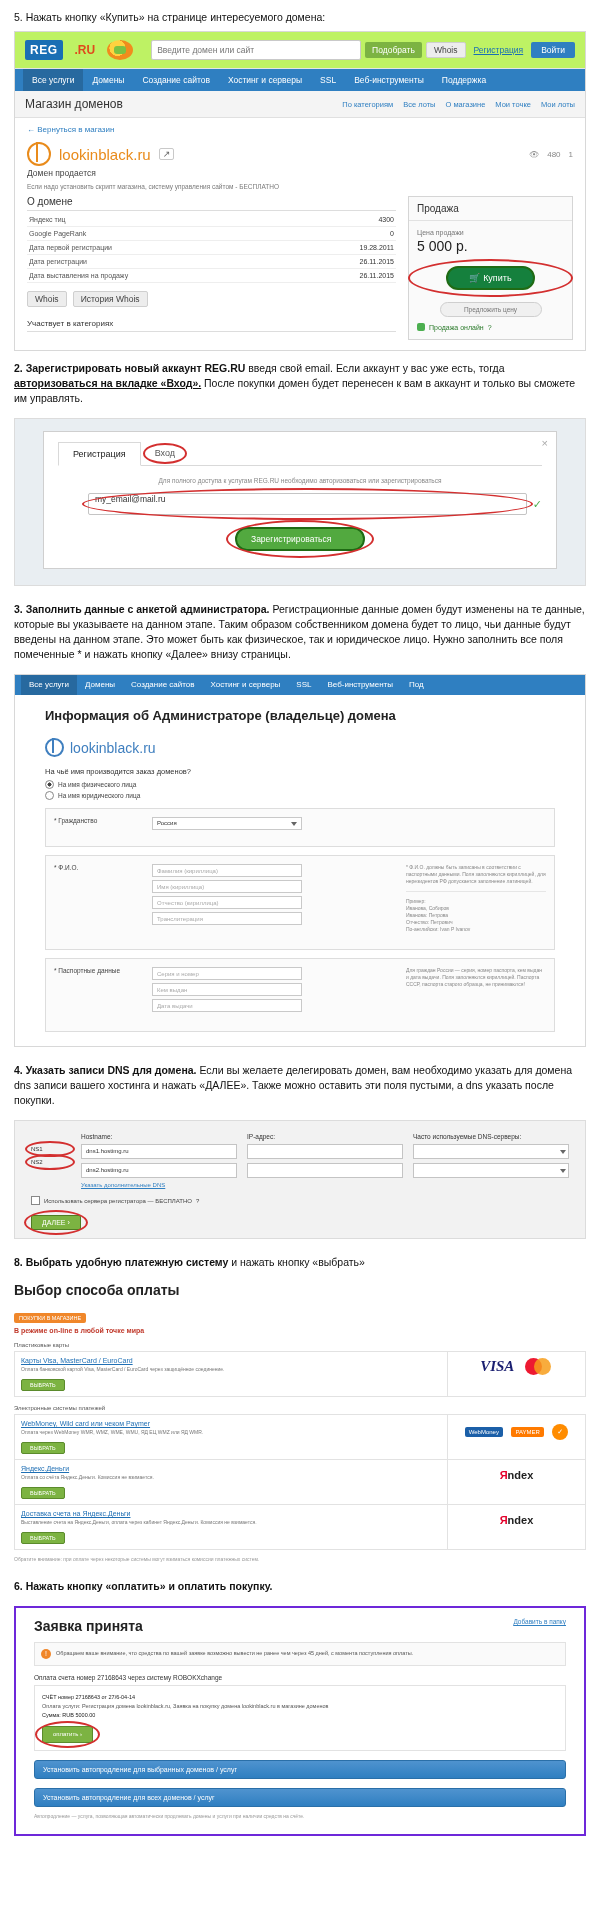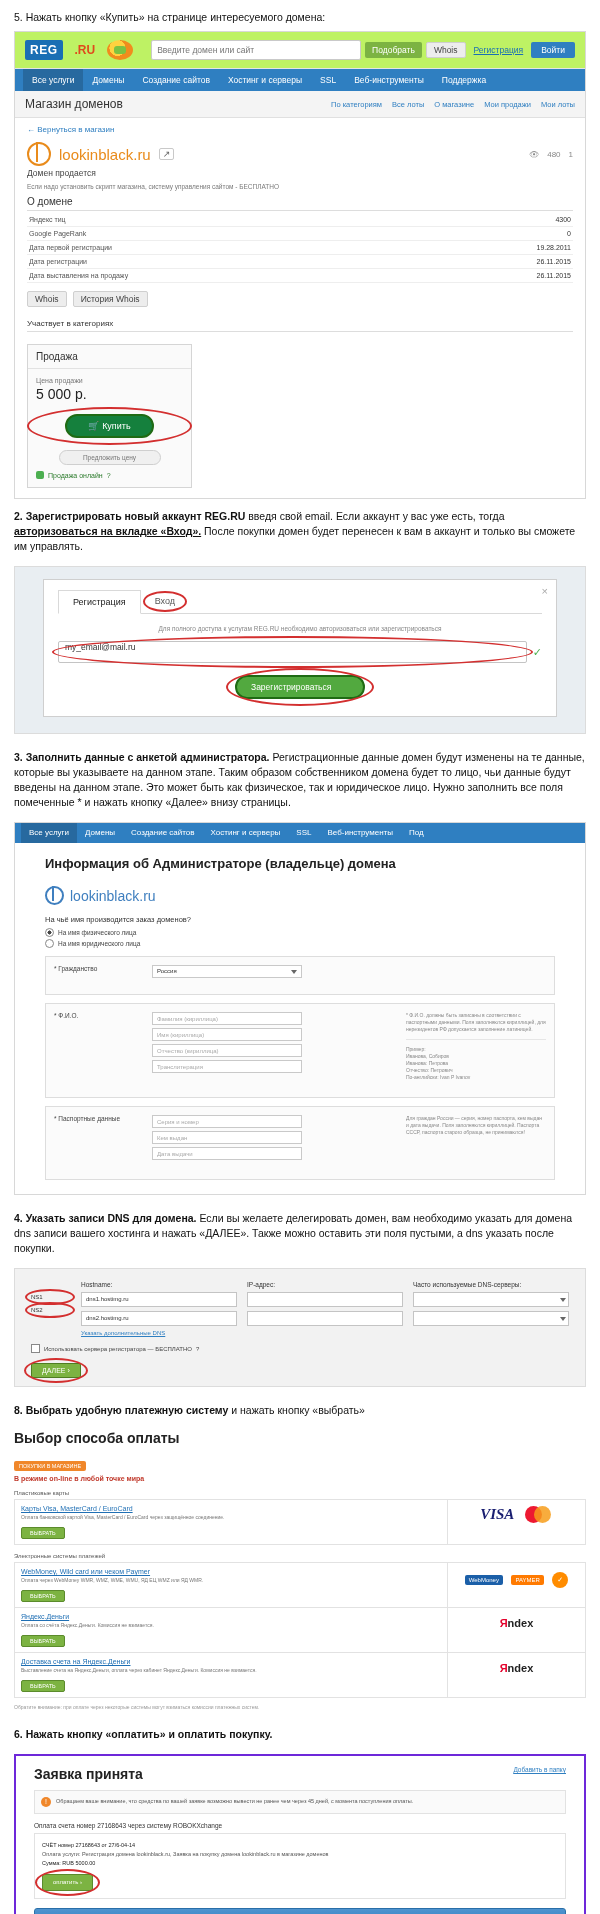--- a/index.html
+++ b/index.html
@@ -33,21 +33,21 @@
   .shop-tabs span{white-space:nowrap;}
   .backlink{font-size:8px;color:#2f7fc1;padding:7px 12px 4px;}
   .dom-head{display:flex;align-items:center;gap:8px;padding:4px 12px 2px;}
   .globe{width:20px;height:20px;border-radius:50%;border:2px solid #e98b1b;position:relative;}
   .globe:before{content:"";position:absolute;left:7px;top:-2px;width:2px;height:20px;background:#e98b1b;}
   .dom-name{font-size:15px;color:#e98b1b;}
   .ext-ico{font-size:9px;border:1px solid #c9c9c9;padding:0 3px;color:#666;border-radius:2px;}
   .dom-stats{margin-left:auto;font-size:8px;color:#888;display:flex;gap:8px;align-items:center;}
   .dom-sub{font-size:8.5px;color:#444;padding:0 12px 5px;}
   .dom-note{font-size:6.5px;color:#7a7a7a;padding:0 12px 6px;}
-  .cols{display:flex;gap:12px;padding:0 12px 10px;flex-direction:column;}
+  .cols{display:flex;gap:12px;padding:0 12px 10px;}
   .col-left{flex:1;}
   .col-right{width:165px;}
   .sec-title{font-size:10px;color:#333;border-bottom:1px solid #ddd;padding-bottom:3px;margin-bottom:2px;}
   table.info{width:100%;border-collapse:collapse;font-size:7px;color:#555;}
   table.info td{border-bottom:1px solid #eee;padding:3px 2px;}
   table.info td.v{text-align:right;color:#333;width:70px;}
   .whois-btns{display:flex;gap:6px;margin-top:8px;}
   .cats{font-size:8px;color:#333;border-bottom:1px solid #ddd;margin-top:12px;padding-bottom:3px;}
   .sell-box{border:1px solid #d5d5d5;background:#fafafa;}
   .sell-head{font-size:10px;padding:6px 8px;border-bottom:1px solid #e2e2e2;color:#333;}
@@ -65,21 +65,21 @@
   .modal-wrap{margin:6px 14px;background:#e9eef2;padding:12px 28px 16px;border:1px solid #dcdcdc;}
   .modal{background:#fff;border:1px solid #cfcfcf;position:relative;padding:10px 14px 16px;}
   .modal .x{position:absolute;right:8px;top:5px;color:#aaa;font-size:11px;cursor:pointer;}
   .m-tabs{display:flex;gap:0;border-bottom:1px solid #d9d9d9;margin-bottom:10px;}
   .m-tab{font-size:9px;padding:6px 14px;color:#555;}
   .m-tab.active{border:1px solid #d9d9d9;border-bottom:1px solid #fff;margin-bottom:-1px;background:#fff;color:#222;}
   .m-tab.circ{position:relative;}
   .m-tab.circ:after{content:"";position:absolute;left:2px;top:1px;right:2px;bottom:1px;border:2px solid #d32f2f;border-radius:50%;}
   .m-note{font-size:6.5px;color:#888;text-align:center;margin-bottom:8px;line-height:9px;}
   .m-row{display:flex;align-items:center;gap:6px;margin-bottom:12px;}
-  .m-input{flex:1;height:20px;border:1px solid #c4c4c4;border-radius:2px;font-size:8.5px;padding:0 6px;color:#333;position:relative;}
+  .m-input{flex:1;height:20px;border:1px solid #c4c4c4;border-radius:2px;font-size:8.5px;padding:0 6px;color:#333;position:relative;margin-left:30px;}
   .m-input.circ:after{content:"";position:absolute;left:-7px;top:-6px;right:-7px;bottom:-6px;border:2px solid #d32f2f;border-radius:50%;}
   .okmark{color:#4caf50;font-size:11px;}
   .m-submit{display:block;margin:1px auto;background:#52a93f;border:2px solid #1f6b14;color:#fff;border-radius:12px;font-size:8.5px;padding:5px 14px;cursor:pointer;}
 
   
   .form-shot{margin:6px 14px;border:1px solid #d8d8d8;}
   .fs-nav{display:flex;align-items:center;background:#2f7fc1;color:#fff;font-size:8px;height:20px;padding:0 6px;overflow:hidden;}
   .fs-nav .it{padding:0 8px;line-height:20px;white-space:nowrap;}
   .fs-nav .it.first{background:#27699f;}
   .fs-body{padding:12px 30px 14px;}
@@ -188,21 +188,21 @@
       <span class="it">SSL</span>
       <span class="it">Веб-инструменты</span>
       <span class="it">Поддержка</span>
     </div>
     <div class="shop-bar">
       <div class="title">Магазин доменов</div>
       <div class="shop-tabs">
         <span>По категориям</span>
         <span>Все лоты</span>
         <span>О магазине</span>
-        <span>Мои продажи</span>
+        <span>Мои точке</span>
         <span>Мои лоты</span>
       </div>
     </div>
     <div class="backlink">← Вернуться в магазин</div>
     <div class="dom-head">
       <span class="globe"></span>
       <span class="dom-name">lookinblack.ru</span>
       <span class="ext-ico">↗</span>
       <span class="dom-stats">
         <span>👁</span>

